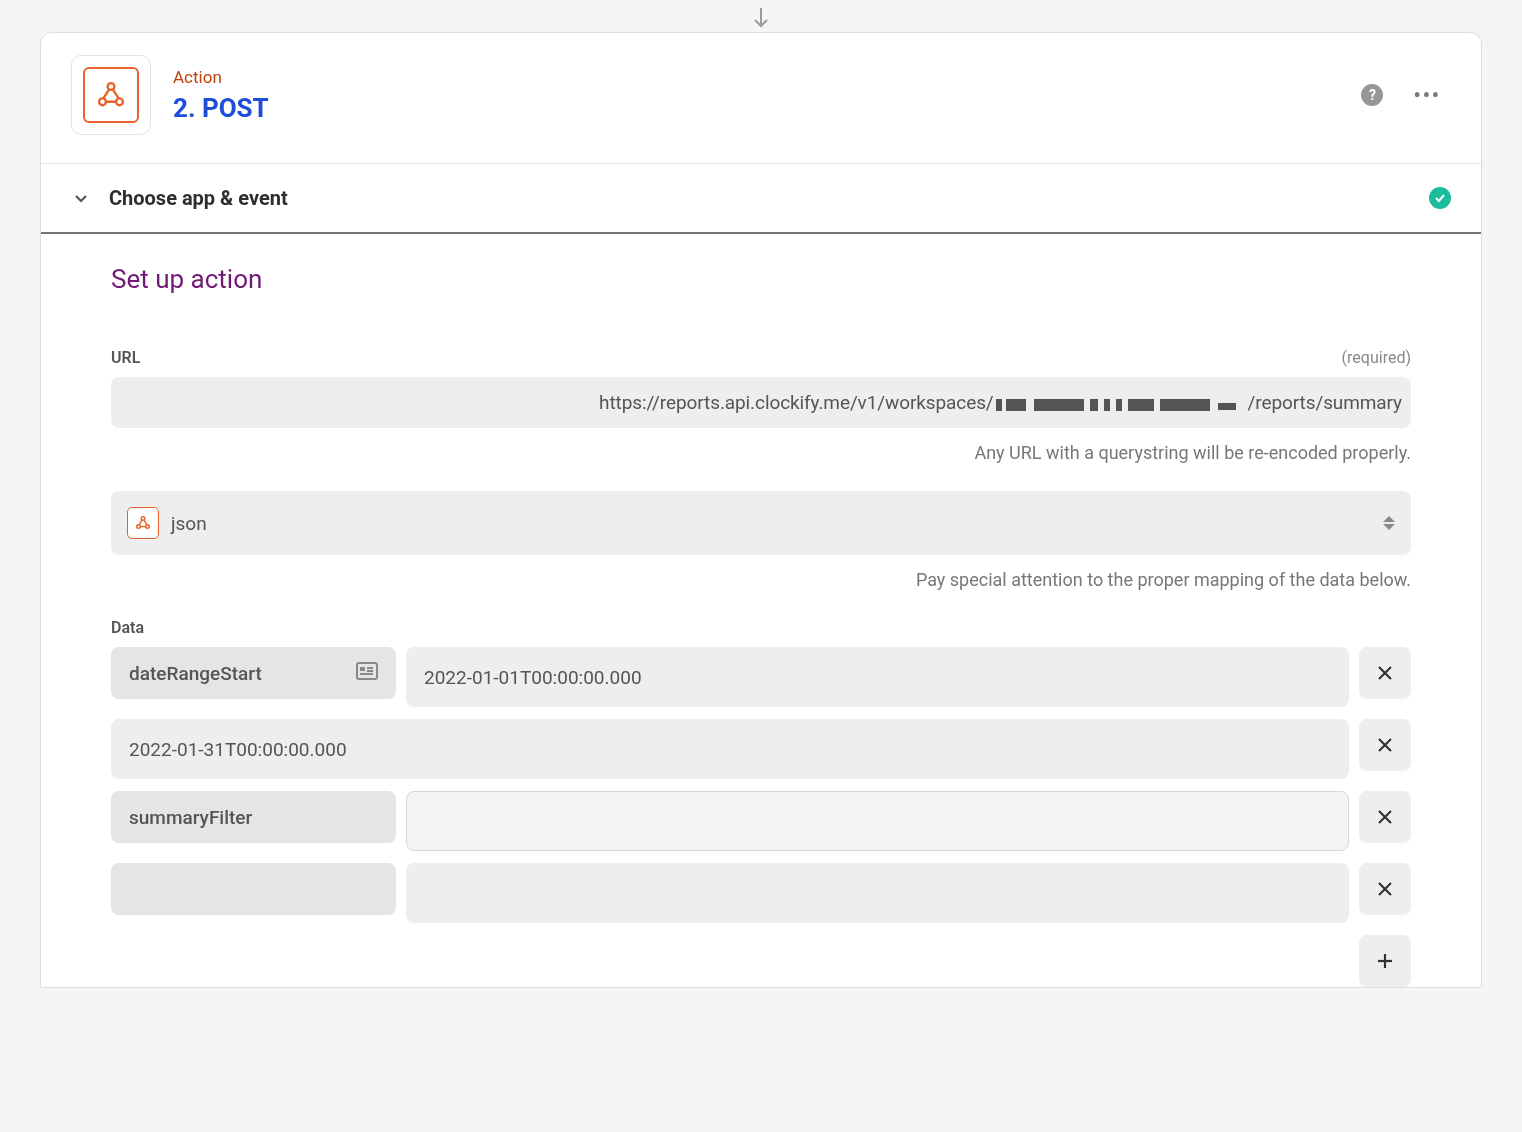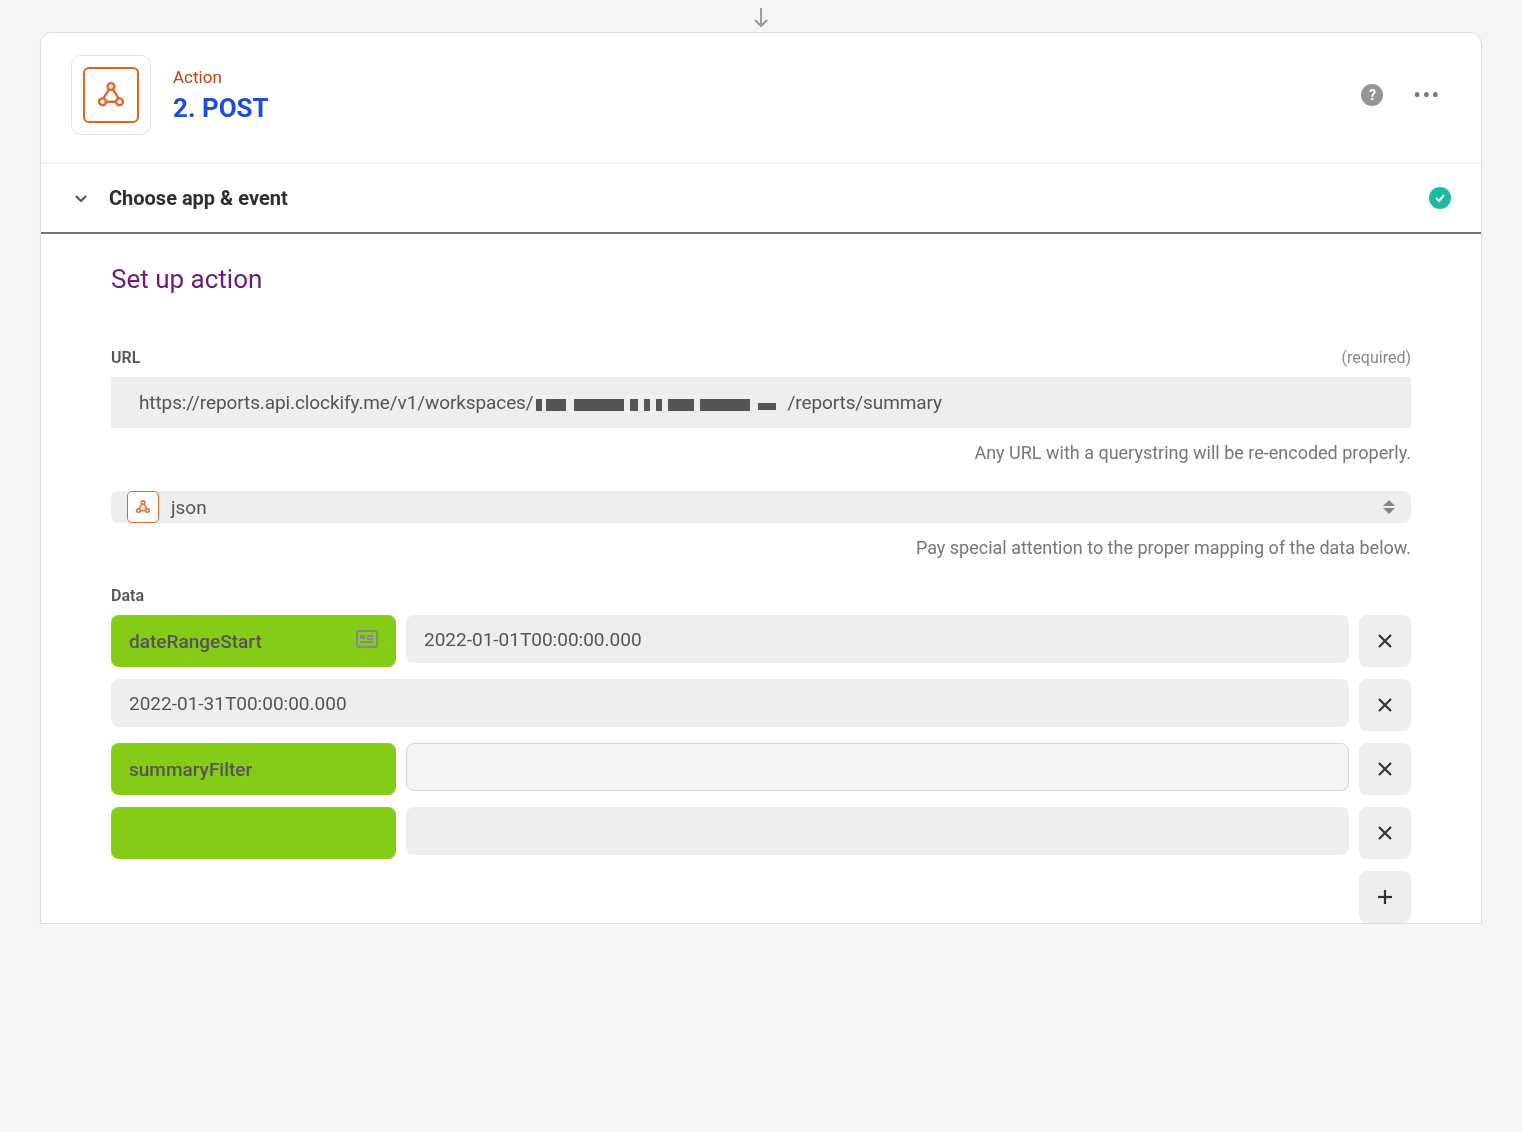--- a/index.html
+++ b/index.html
@@ -100,44 +100,45 @@
   .field-label-row {
     display:flex; justify-content:space-between;
     font-size: 16px;
     color:#555;
     font-weight:600;
     margin-bottom: 10px;
   }
   .required { color:#888; font-weight:400; }
   .url-box {
     background:#eeeeee;
-    border-radius: 0;
-    padding: 14px 28px;
+    border-radius: 8px;
+    padding: 14px 9px;
     font-size: 19px;
     color:#555;
     letter-spacing: -0.1px;
+    text-align: right;
   }
   .url-box .redacted {
     display:inline-block;
     width: 250px; height: 16px;
     vertical-align: middle;
     margin: 0 2px;
     position:relative;
     top:-1px;
   }
   .help-text {
     color:#777;
     font-size: 18px;
     margin: 14px 0 28px 0;
     text-align: right;
   }
   .select-box {
     background:#eeeeee;
     border-radius: 8px;
-    padding: 0 16px;
+    padding: 16px 16px;
     display:flex; align-items:center;
     font-size: 19px;
     color:#555;
   }
   .select-icon-box {
     width: 32px; height: 32px;
     border: 1.5px solid #e8632b;
     border-radius: 5px;
     background:#fff;
     display:flex; align-items:center; justify-content:center;
@@ -153,38 +154,38 @@
     border-right:6px solid transparent;
   }
   .caret-up { border-bottom:6px solid #888; }
   .caret-down { border-top:6px solid #888; }
   .data-rows { display:flex; flex-direction:column; gap: 12px; }
   .data-row {
     display:flex; gap: 10px; align-items:stretch;
   }
   .data-key {
     width: 285px;
-    background:#84cc16;
+    background:#e5e5e5;
     border-radius: 8px;
     padding: 0 18px;
     font-size: 19px;
     color:#555;
     display:flex; align-items:center;
     height: 52px;
     font-weight:500;
   }
   .data-val {
     flex:1;
     background:#eeeeee;
     border-radius: 8px;
     padding: 0 18px;
     font-size: 19px;
     color:#555;
     display:flex; align-items:center;
-    height: 48px;
+    height: 60px;
   }
   .data-val.bordered {
     border:1.5px solid #d7d7d7;
     background:#f4f4f4;
   }
   .data-del {
     width: 52px; height:52px;
     background:#eeeeee;
     border-radius: 8px;
     display:flex; align-items:center; justify-content:center;

